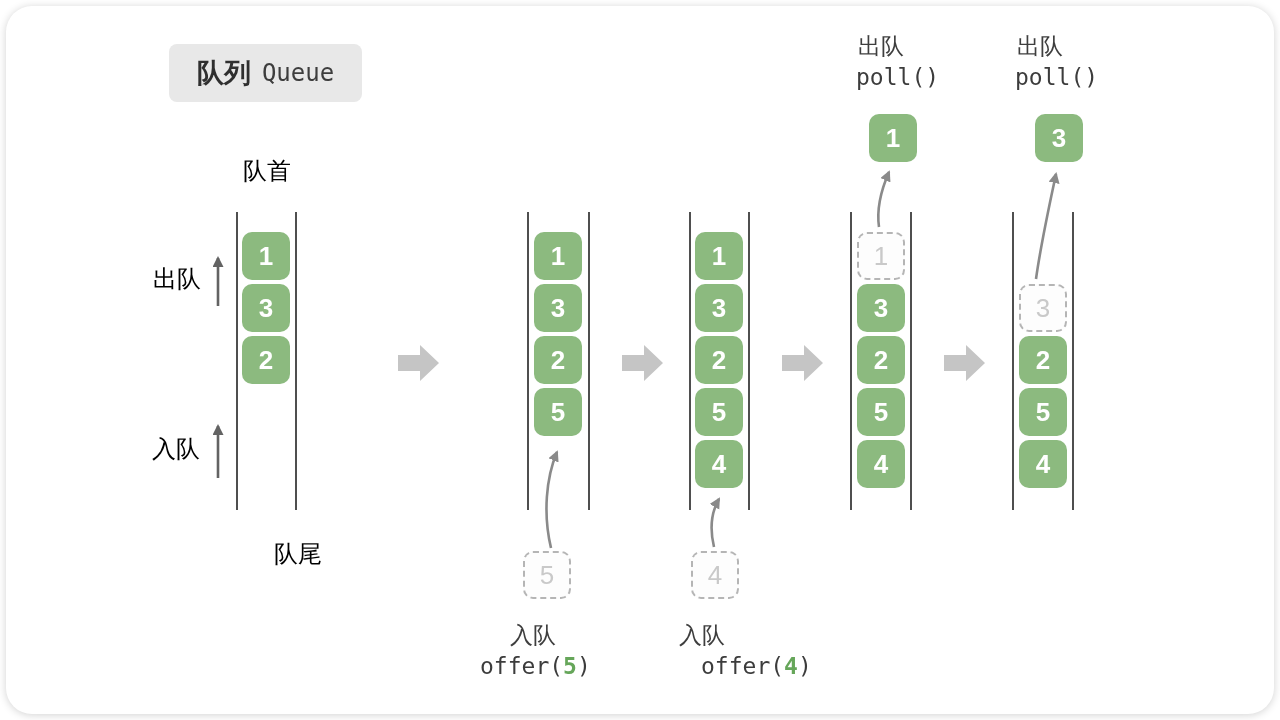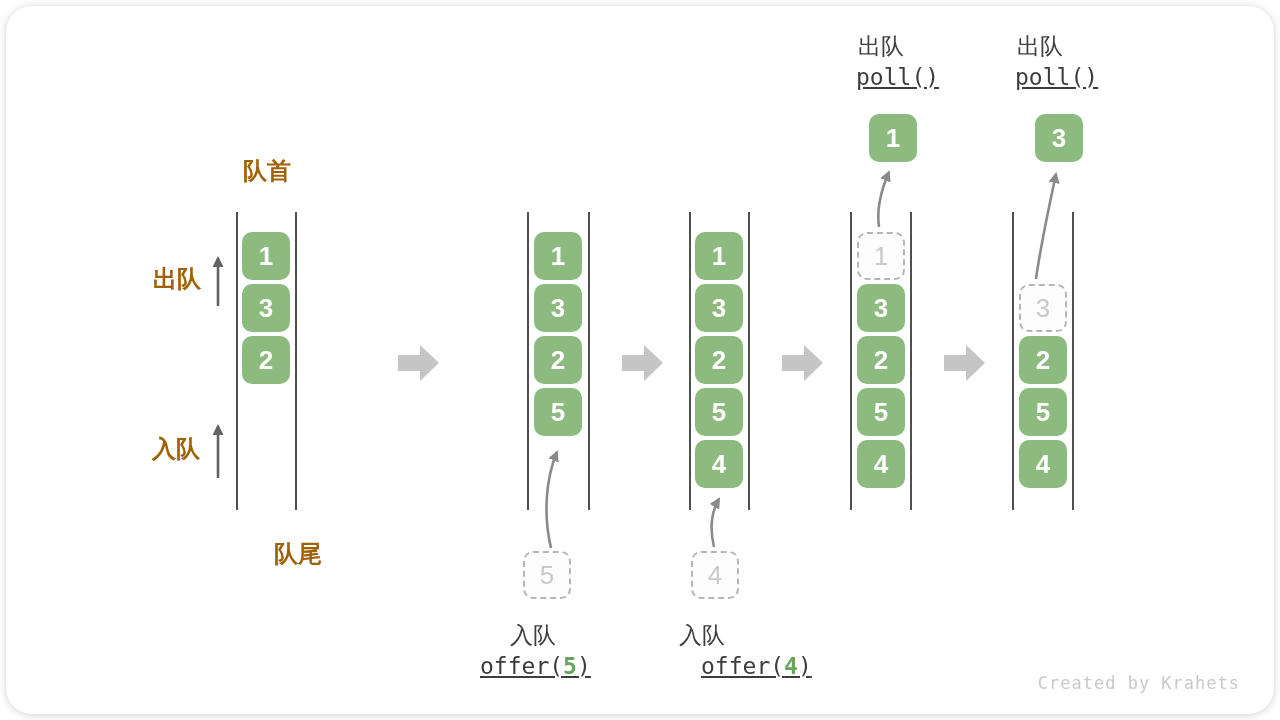--- a/index.html
+++ b/index.html
@@ -21,50 +21,54 @@
   .stage{position:relative; width:1280px; height:720px; overflow:hidden;}
   .card{position:absolute; left:6px; top:6px; right:6px; bottom:6px;
         background:#fff; border-radius:26px; box-shadow:0 1px 9px rgba(0,0,0,.18);}
   .abs{position:absolute;}
 
   .title-box{left:169px; top:44px; width:193px; height:58px; background:var(--titlebox-bg);
              border-radius:8px; display:flex; align-items:center; justify-content:center; gap:11px;}
   .title-zh{font-size:27px; font-weight:700; color:#2f2f2f;}
   .title-en{font-size:24px; color:#3d3d3d; font-family:"DejaVu Sans Mono","Liberation Mono",monospace;}
 
-  .zh-bold{font-size:24px; font-weight:700; color:#a16207;}
+  .zh-bold{font-size:24px; font-weight:400; color:#000000;}
   .pos-label{width:110px; text-align:center;}
 
   .wall{width:2px; top:212px; height:298px; background:var(--wall-gray);}
 
   .cell{width:48px; height:48px; border-radius:10px; background:var(--box-green);
         color:#fff; font-size:26px; font-weight:700;
         display:flex; align-items:center; justify-content:center;}
   .ghost{width:48px; height:48px; border-radius:10px; background:#fdfdfd;
          border:2px dashed var(--ghost-border); color:var(--ghost-text);
          font-size:26px; display:flex; align-items:center; justify-content:center;}
 
   .op-zh{font-size:23px; color:#3e3e3e;}
-  .op-code{font-size:23px; color:#3c3c3c; font-family:"DejaVu Sans Mono","Liberation Mono",monospace;text-decoration:underline;}
+  .op-code{font-size:23px; color:#3c3c3c; font-family:"DejaVu Sans Mono","Liberation Mono",monospace;}
   .op-code .arg{color:var(--code-green); font-weight:700;}
 
   .block-arrow{width:42px; height:38px;}
   .block-arrow polygon{fill:var(--step-arrow);}
 
   .overlay{left:0; top:0; width:1280px; height:720px; pointer-events:none;}
 
   .watermark{right:40px; top:673px; font-size:17px; letter-spacing:1px;
              color:var(--watermark); font-family:"DejaVu Sans Mono","Liberation Mono",monospace;}
 </style>
 </head>
 <body>
 
 <div class="stage">
   <div class="card"></div>
 
+  <div class="abs title-box">
+    <span class="title-zh">队列</span>
+    <span class="title-en">Queue</span>
+  </div>
 
   <div class="abs zh-bold pos-label" style="left:212px; top:155px;">队首</div>
   <div class="abs zh-bold pos-label" style="left:212px; top:538px;text-align:right;">队尾</div>
 
   <div class="abs zh-bold" style="left:153px; top:263px;">出队</div>
   <div class="abs zh-bold" style="left:152px; top:433px;">入队</div>
 
   <div class="abs wall" style="left:236px;"></div>
   <div class="abs wall" style="left:295px;"></div>
   <div class="abs wall" style="left:527px;"></div>
@@ -144,14 +148,13 @@
     <path d="M218,306 L218,258" stroke="#636363" stroke-width="2.6" fill="none" marker-end="url(#ah-dark)"></path>
     <path d="M218,478 L218,426" stroke="#636363" stroke-width="2.6" fill="none" marker-end="url(#ah-dark)"></path>
 
     <path d="M551,548 C543,514 546,478 557,452" stroke="#8a8a8a" stroke-width="2.6" fill="none" marker-end="url(#ah-gray)"></path>
     <path d="M714,547 C709,526 712,511 719,499" stroke="#8a8a8a" stroke-width="2.6" fill="none" marker-end="url(#ah-gray)"></path>
 
     <path d="M879,227 C876,206 882,188 889,172" stroke="#8a8a8a" stroke-width="2.6" fill="none" marker-end="url(#ah-gray)"></path>
     <path d="M1036,279 C1041,243 1049,207 1056,174" stroke="#8a8a8a" stroke-width="2.6" fill="none" marker-end="url(#ah-gray)"></path>
   </svg>
 
-  <div class="abs watermark">Created by Krahets</div>
 </div>
 
 </body></html>

